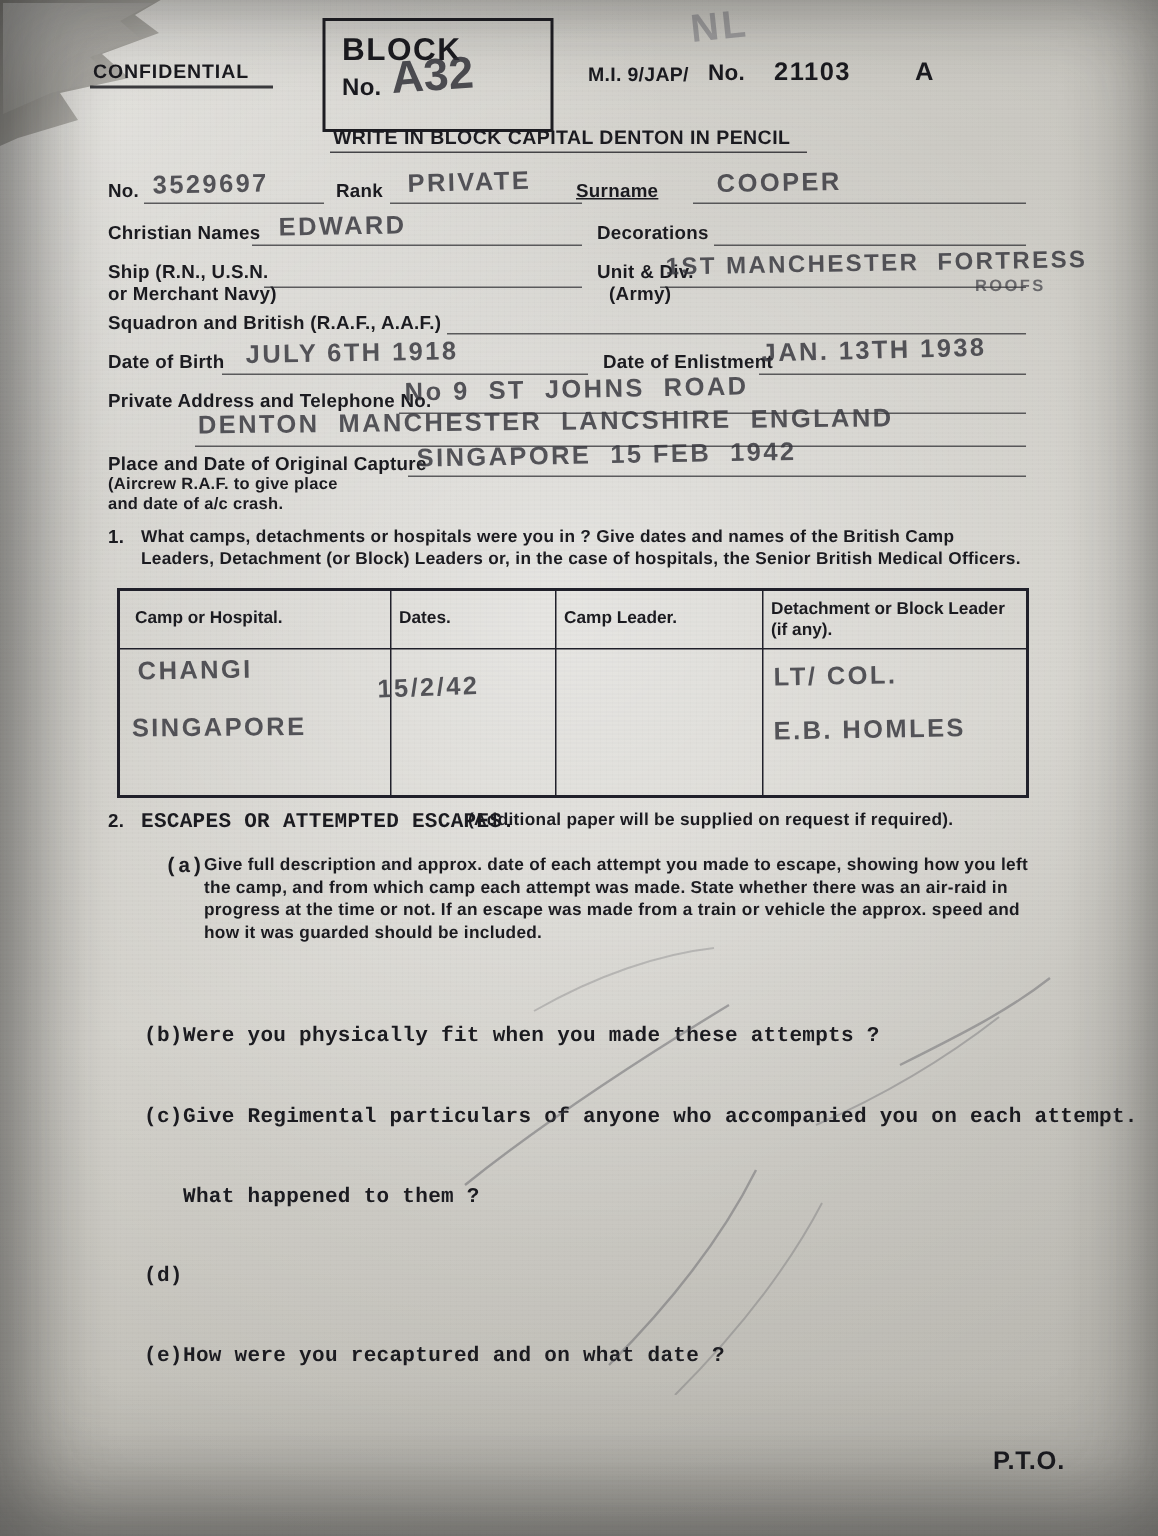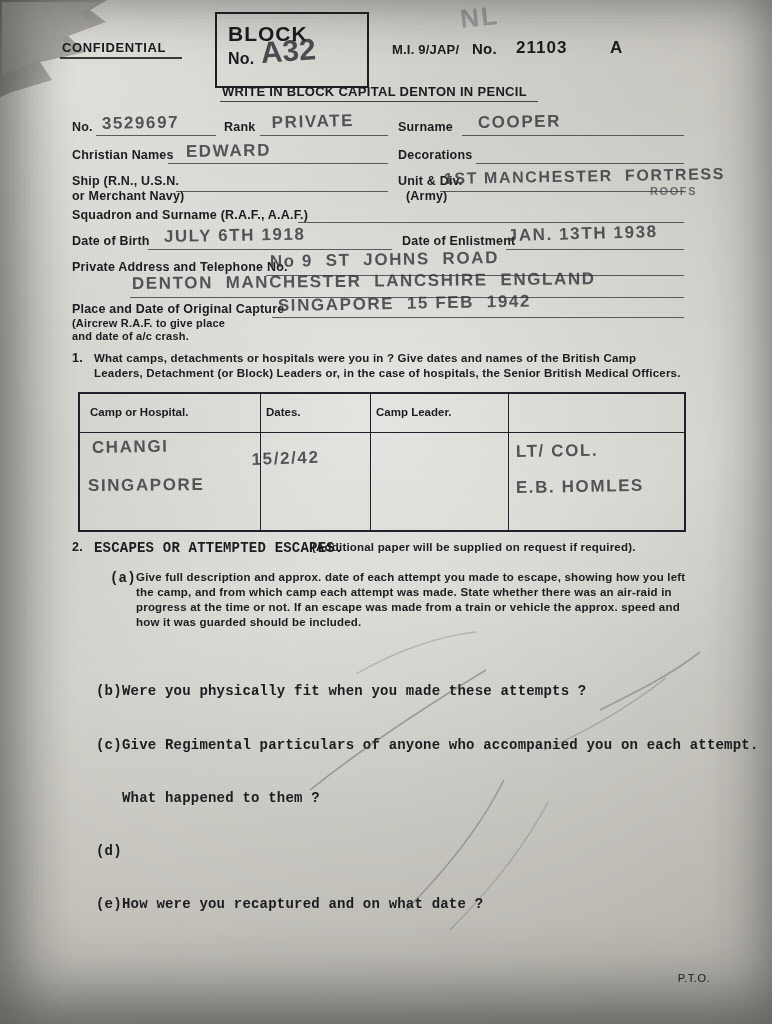--- a/index.html
+++ b/index.html
@@ -171,21 +171,21 @@
   }
 
   
   .qnum { font-size: 12.5px; font-weight: bold; }
   .qtext { font-size: 14px; font-weight: bold; font-family: Liberation Mono, monospace; }
   .para { font-size: 11.5px; font-weight: bold; line-height: 15px; white-space: normal; }
 
   
   .scribble { position: absolute; pointer-events: none; opacity: .55; }
 
-  #pto { right: 62px; bottom: 40px; font-size: 11px; font-weight: normal; letter-spacing: .5px; }
+  #pto { right: 62px; bottom: 40px; font-size: 17px; font-weight: bold; letter-spacing: .5px; }
 </style>
 </head>
 <body>
 
 <div id="page">
   <div id="paper-bg"></div>
   <div id="paper-grain"></div>
   <div id="torn-corner"></div>
 
   <div class="doc">
@@ -208,21 +208,21 @@
     <div class="rule" id="write-underline"></div>
 
     <div class="print flabel" style="left:72px; top:120px;">No.</div>
     <div class="rule" style="left:96px; top:135px; width:120px;"></div>
     <div class="hand" style="left:102px; top:114px; font-size:17px; transform:rotate(-1deg);">3529697</div>
 
     <div class="print flabel" style="left:224px; top:120px;">Rank</div>
     <div class="rule" style="left:260px; top:135px; width:128px;"></div>
     <div class="hand" style="left:272px; top:113px; font-size:17px; transform:rotate(-1.5deg);">PRIVATE</div>
 
-    <div class="print flabel" style="left:398px; top:120px;">Surname</div>
+    <div class="print flabel" style="left:384px; top:120px;text-decoration:underline;">Surname</div>
     <div class="rule" style="left:462px; top:135px; width:222px;"></div>
     <div class="hand" style="left:478px; top:113px; font-size:17px; transform:rotate(-1deg);">COOPER</div>
 
     <div class="print flabel" style="left:72px; top:148px;">Christian Names</div>
     <div class="rule" style="left:168px; top:163px; width:220px;"></div>
     <div class="hand" style="left:186px; top:142px; font-size:17px; transform:rotate(-1deg);">EDWARD</div>
 
     <div class="print flabel" style="left:398px; top:148px;">Decorations</div>
     <div class="rule" style="left:476px; top:163px; width:208px;"></div>
     <div class="hand" style="left:486px; top:142px; font-size:17px;"></div>
@@ -230,21 +230,21 @@
     <div class="print flabel" style="left:72px; top:174px;">Ship (R.N., U.S.N.</div>
     <div class="print flabel" style="left:72px; top:189px;">or Merchant Navy)</div>
     <div class="rule" style="left:176px; top:191px; width:212px;"></div>
 
     <div class="print flabel" style="left:398px; top:174px;">Unit &amp; Div.</div>
     <div class="print flabel" style="left:406px; top:189px;">(Army)</div>
     <div class="rule" style="left:440px; top:191px; width:244px;"></div>
     <div class="hand" style="left:444px; top:170px; font-size:16px; transform:rotate(-1deg);">1ST MANCHESTER  FORTRESS</div>
     <div class="hand" style="left:650px; top:185px; font-size:11px; opacity:.66;">ROOFS</div>
 
-    <div class="print flabel" style="left:72px; top:208px;">Squadron and Surname (R.A.F., A.A.F.)</div>
+    <div class="print flabel" style="left:72px; top:208px;">Squadron and British (R.A.F., A.A.F.)</div>
     <div class="rule" style="left:298px; top:222px; width:386px;"></div>
 
     <div class="print flabel" style="left:72px; top:234px;">Date of Birth</div>
     <div class="rule" style="left:148px; top:249px; width:244px;"></div>
     <div class="hand" style="left:164px; top:227px; font-size:17px; transform:rotate(-1deg);">JULY 6TH 1918</div>
 
     <div class="print flabel" style="left:402px; top:234px;">Date of Enlistment</div>
     <div class="rule" style="left:506px; top:249px; width:178px;"></div>
     <div class="hand" style="left:508px; top:226px; font-size:17px; transform:rotate(-1.5deg);">JAN. 13TH 1938</div>
 
@@ -267,20 +267,21 @@
 
     <div id="camp-table">
       <div class="vline" style="left:180px;"></div>
       <div class="vline" style="left:290px;"></div>
       <div class="vline" style="left:428px;"></div>
       <div class="hline" style="top:38px;"></div>
 
       <div class="th" style="left:10px; top:12px; width:160px;">Camp or Hospital.</div>
       <div class="th" style="left:186px; top:12px; width:100px;">Dates.</div>
       <div class="th" style="left:296px; top:12px; width:128px;">Camp Leader.</div>
+      <div class="th" style="left:434px; top:5px; width:164px; line-height:14px;">Detachment or Block Leader (if any).</div>
     </div>
 
     <div class="hand" style="left:92px; top:438px; font-size:17px; transform:rotate(-1deg);">CHANGI</div>
     <div class="hand" style="left:88px; top:476px; font-size:17px; transform:rotate(-0.5deg);">SINGAPORE</div>
     <div class="hand" style="left:252px; top:450px; font-size:17px; transform:rotate(-2deg);">15/2/42</div>
     <div class="hand" style="left:372px; top:450px; font-size:17px;"></div>
     <div class="hand" style="left:516px; top:442px; font-size:17px; transform:rotate(-1deg);">LT/ COL.</div>
     <div class="hand" style="left:516px; top:478px; font-size:17px; transform:rotate(-1deg);">E.B. HOMLES</div>
 
     <div class="print qnum" style="left:72px; top:540px;">2.</div>

